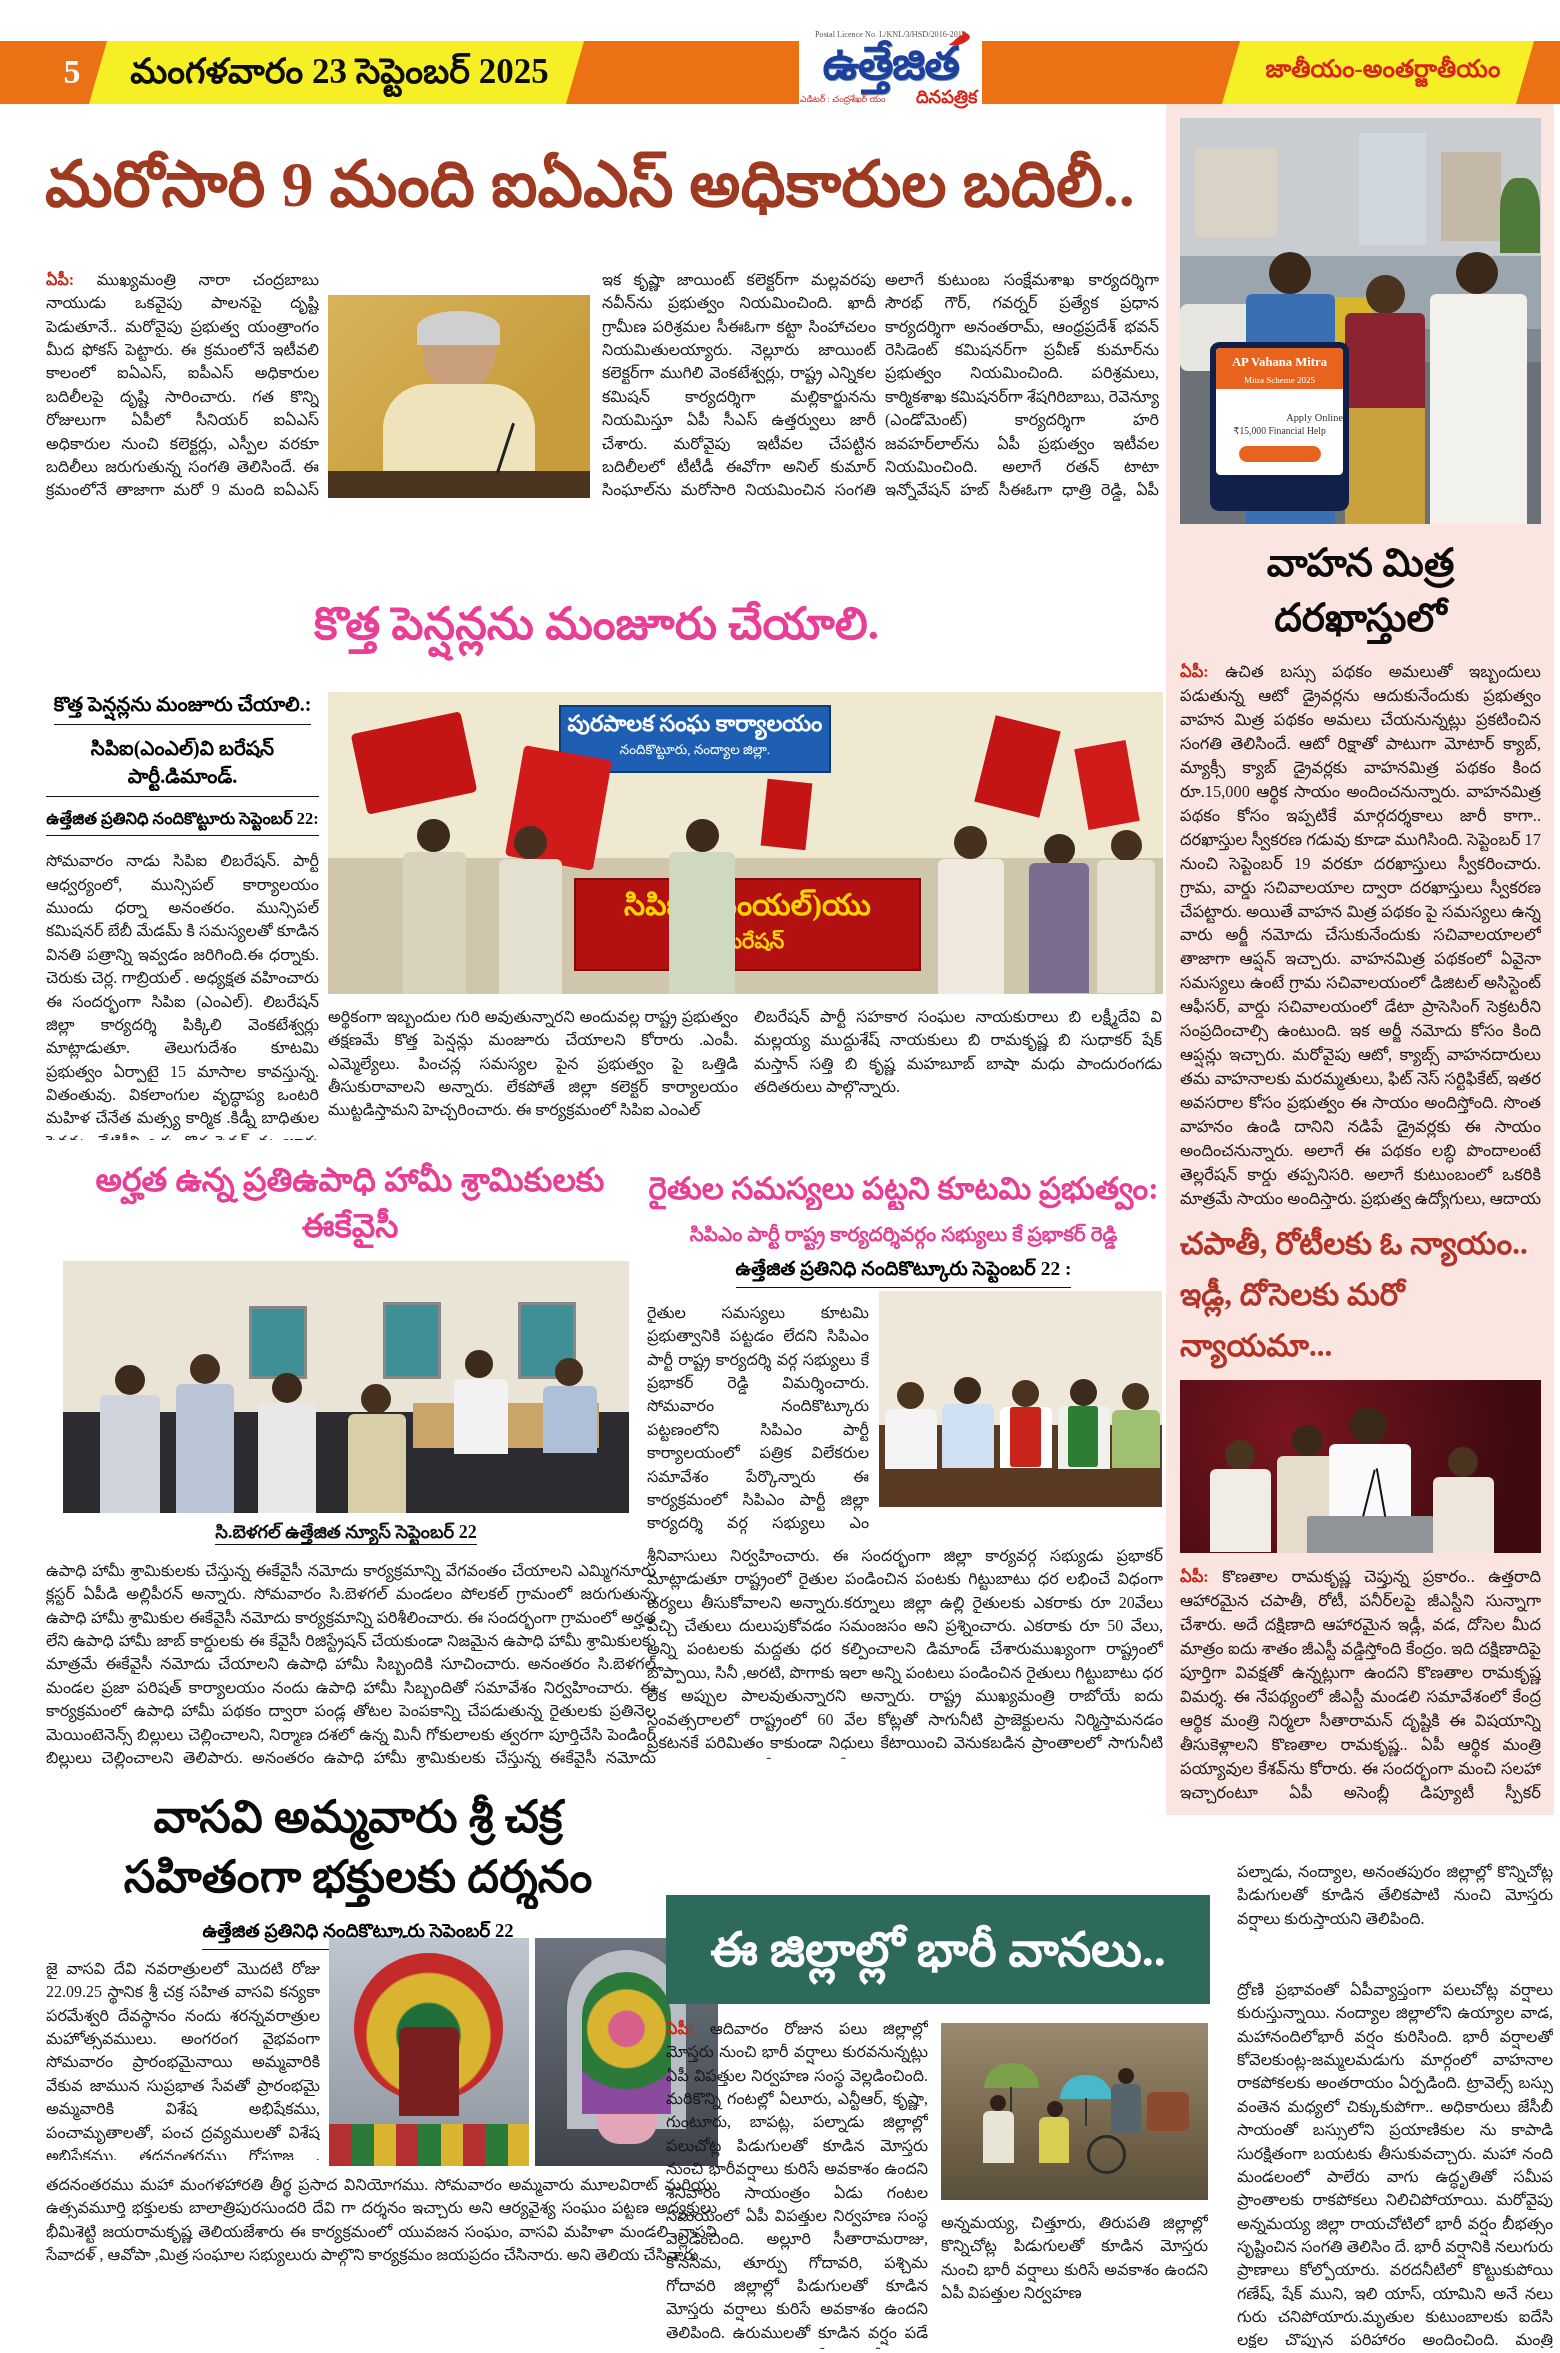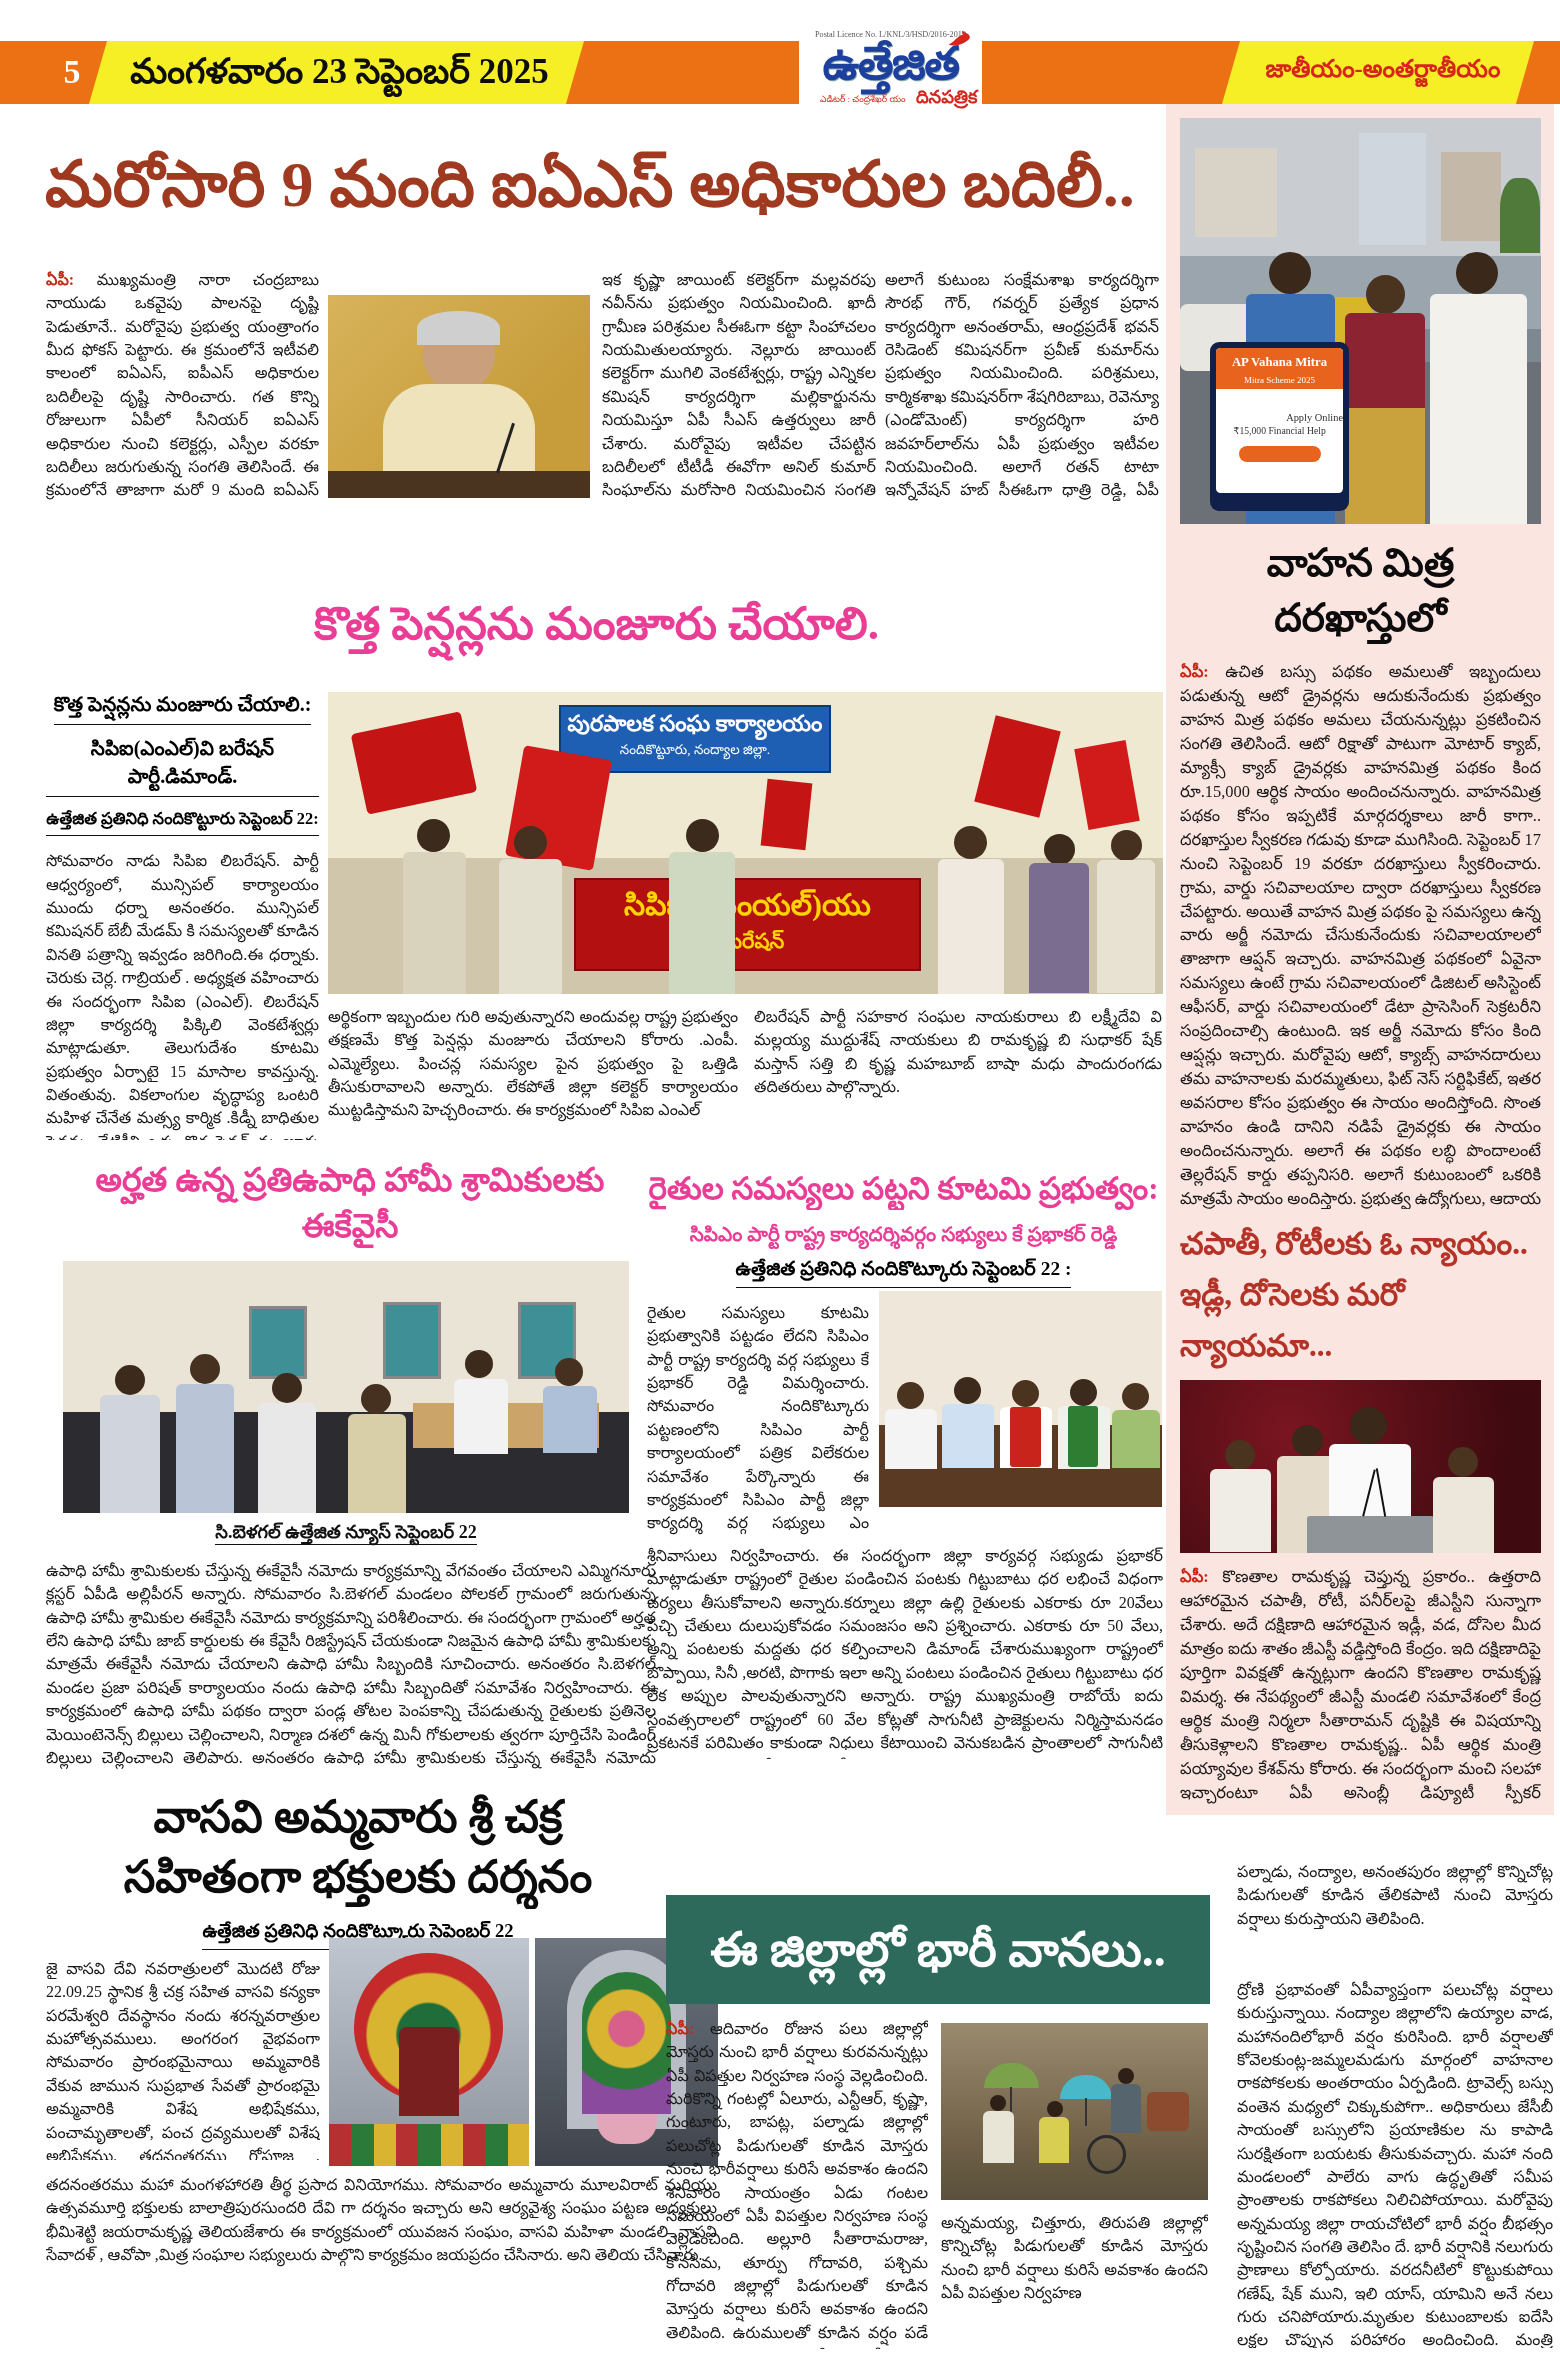--- a/index.html
+++ b/index.html
@@ -11,21 +11,21 @@
   .lead{color:#c62817;font-weight:bold;}
   
   .band{left:0;top:41px;width:1561px;height:63px;background:#ec7014;}
   .pagenum{left:46px;top:49px;width:52px;height:46px;color:#fff;font-size:34px;font-weight:bold;text-align:center;line-height:46px;}
   .datepanel{left:98px;top:41px;width:477px;height:63px;background:#f6ef26;transform:skewX(-16deg);}
   .datetext{left:112px;top:49px;width:455px;height:48px;color:#0d0d0d;font-size:35px;font-weight:bold;line-height:46px;text-align:center;white-space:nowrap;}
   .logobox{left:799px;top:28px;width:183px;height:125px;background:#fff;text-align:center;}
   .postal{font-size:8.2px;color:#555;margin-top:2.2px;}
   .logotitle{font-size:46px;line-height:49px;font-weight:bold;color:#1d3f9e;text-shadow:0.7px 0.7px 0 #8aa;letter-spacing:-1.5px;}
   .logosub{font-size:18px;color:#d6261c;font-weight:bold;line-height:18px;}
-  .editorline{font-size:9px;color:#d6261c;text-align:left;padding-left:21px;}
+  .editorline{font-size:9px;color:#d6261c;text-align:left;padding-left:1px;}
   .dove{position:absolute;right:10.4px;top:1.5px;}
   .tagpanel{left:1231px;top:41px;width:294px;height:63px;background:#f6ef26;transform:skewX(-16deg);}
   .tagtext{left:1237px;top:55px;width:292px;height:37px;color:#d6261c;font-size:24.6px;font-weight:bold;text-align:center;white-space:nowrap;}
   
   .h-maroon{color:#9f3920;font-weight:bold;}
   .h-pink{color:#ea3d96;font-weight:bold;}
   .h-darkred{color:#b43226;font-weight:bold;}
   .subhead-u{font-weight:bold;text-align:center;border-bottom:1.5px solid #111;display:inline-block;padding-bottom:3px;}
   .capt{font-weight:bold;text-align:center;font-size:18px;color:#111;}
   .capt span{border-bottom:1.5px solid #111;padding-bottom:2.2px;}
@@ -223,21 +223,21 @@
     <div class="abs" style="left:320px;top:60px;width:40px;height:75px;border-radius:40% 40% 0 0;background:#4f7a3a;"></div>
     <div class="abs" style="left:0px;top:186px;width:89px;height:67px;background:#e8e6e0;border-radius:7.5px;"></div>
     <div class="abs" style="left:89px;top:179px;width:104px;height:60px;background:#d8b62c;border-radius:6px;"></div>
     <div class="head-c" style="left:89px;top:134px;width:42px;height:42px;background:#3a281a;"></div>
     <div class="figure-person" style="left:66px;top:176px;width:89px;height:230px;background:#3b6fb4;"></div>
     <div class="head-c" style="left:186px;top:157px;width:39px;height:39px;background:#4a331f;"></div>
     <div class="figure-person" style="left:165px;top:195px;width:80px;height:211px;background:linear-gradient(#8c2330 0 45%,#c9a23e 45% 100%);"></div>
     <div class="head-c" style="left:276px;top:134px;width:42px;height:42px;background:#3a281a;"></div>
     <div class="figure-person" style="left:250px;top:176px;width:97px;height:230px;background:#f2f1ec;"></div>
     <div class="abs" style="left:30px;top:224px;width:127px;height:157px;background:#10204a;border-radius:9px;padding:6px;">
-      <div style="background:#ffffff;border-radius:4.5px;height:145px;overflow:hidden;">
+      <div style="background:#ffffff;border-radius:4.5px;height:127px;overflow:hidden;">
         <div style="background:#e8641e;color:#fff;text-align:center;font-size:12.7px;font-weight:bold;line-height:18px;padding-top:4.5px;height:36px;">
           <div>AP Vahana Mitra</div>
           <div style="font-size:9px;font-weight:normal;">Mitra Scheme 2025</div>
         </div>
         <div style="text-align:right;color:#333;font-size:10.4px;line-height:15px;margin-top:21px;">Apply Online</div>
         <div style="text-align:center;color:#333;font-size:9.7px;">₹15,000 Financial Help</div>
         <div style="margin:10.4px auto 0;width:82px;height:16.4px;background:#e8641e;border-radius:8.2px;"></div>
       </div>
     </div>
   </div>

